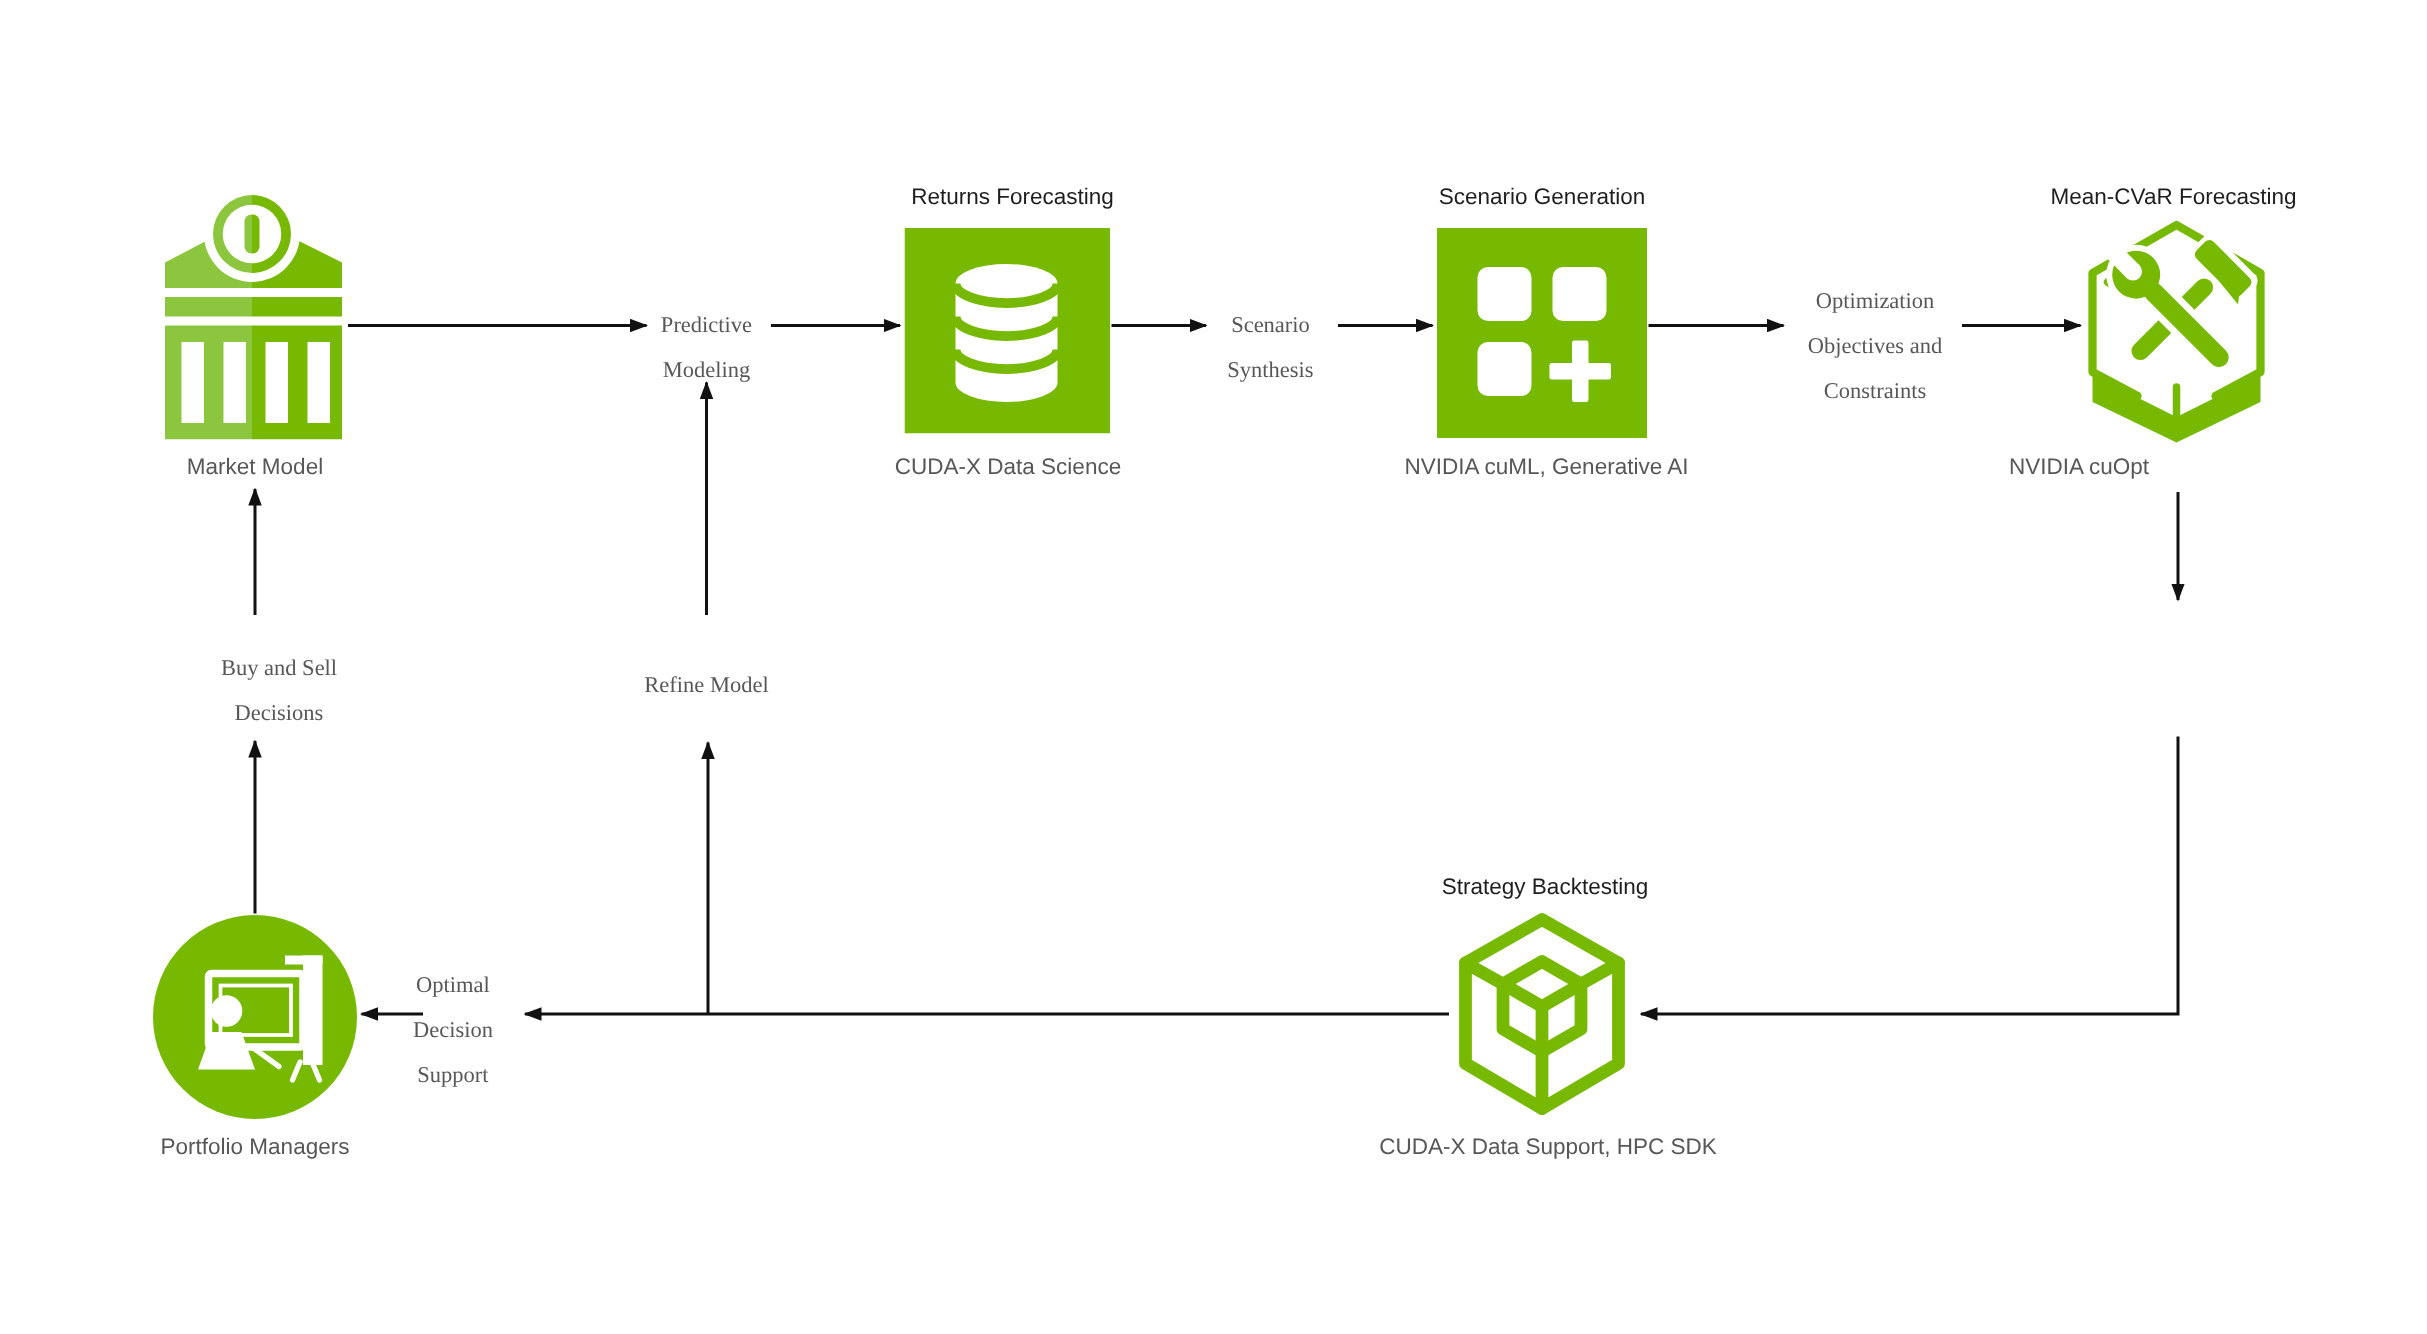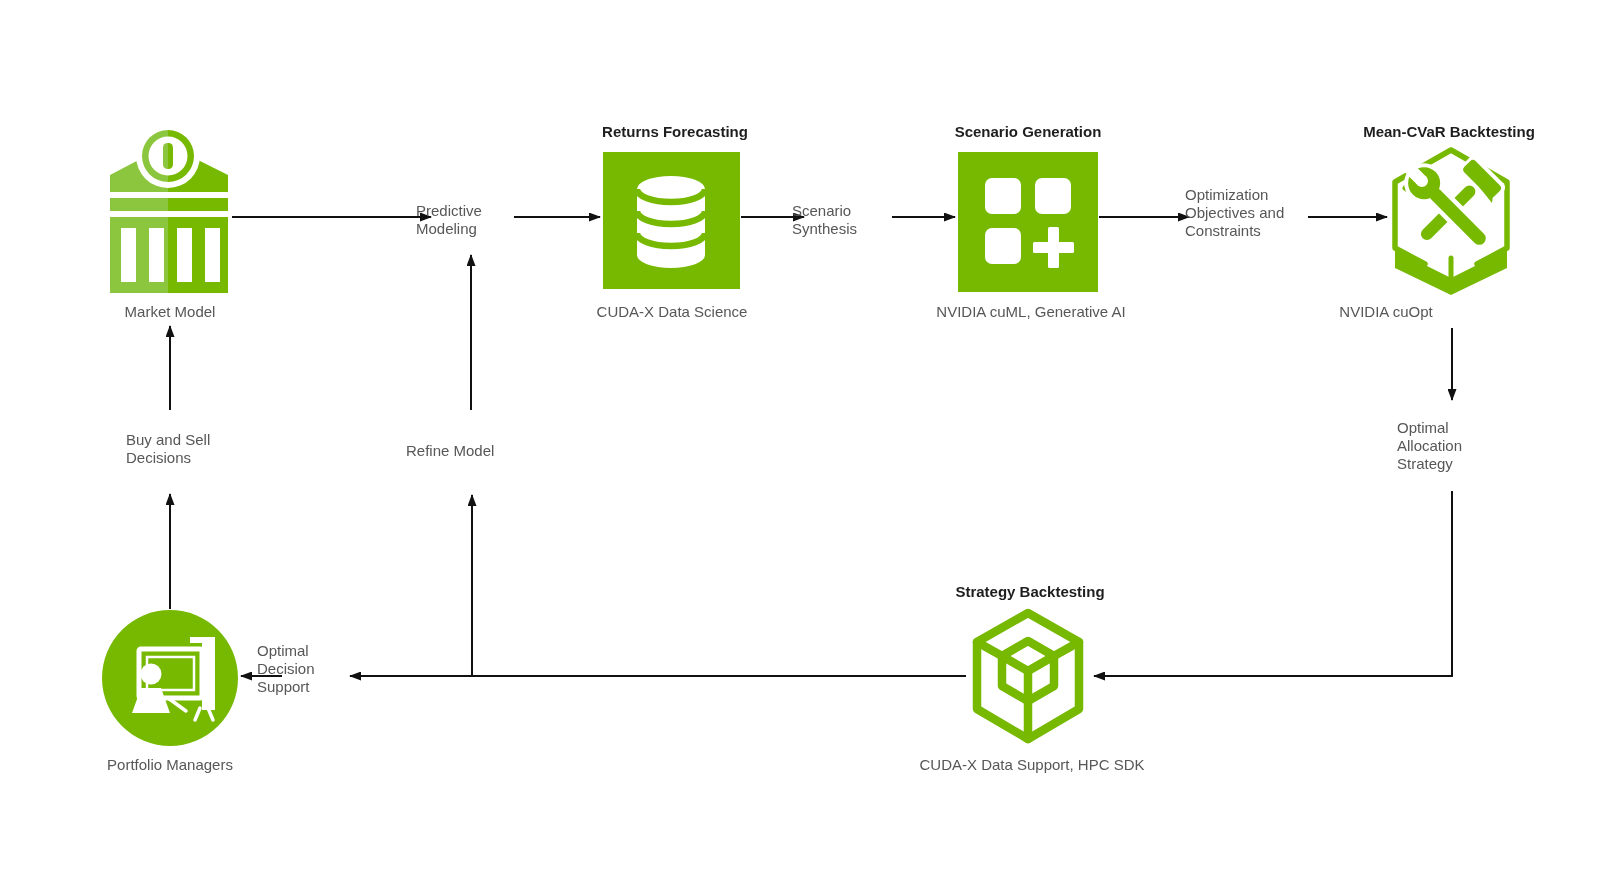--- a/index.html
+++ b/index.html
@@ -11,29 +11,29 @@
     --canvas-bg:#ffffff;
   }
   html,body{margin:0;padding:0;background:#fff;}
   #canvas{
     position:relative;width:1618px;height:889px;background:var(--canvas-bg);
     font-family:"Liberation Sans","DejaVu Sans",sans-serif;overflow:hidden;
   }
   .abs{position:absolute;}
   .node-title{
     position:absolute;transform:translateX(-50%);text-align:right;
-    font-size:15px;font-weight:bold;line-height:20px;color:var(--title-text);white-space:nowrap;
+    font-size:15px;font-weight:normal;line-height:20px;color:var(--title-text);white-space:nowrap;
   }
   .node-label{
     position:absolute;transform:translateX(-50%);text-align:center;
     font-size:15px;line-height:20px;color:var(--label-text);white-space:nowrap;
   }
   .edge-label{
-    position:absolute;transform:translateX(-50%);text-align:left;
-    font-size:15px;line-height:18px;color:var(--label-text);
+    position:absolute;transform:translateX(-50%);text-align:center;
+    font-size:15px;line-height:30px;color:var(--label-text);font-family:Liberation Serif, serif;
   }
   #connectors{position:absolute;left:0;top:0;}
   #connectors path{stroke:var(--arrow);stroke-width:2;fill:none;}
   .fill-green{fill:var(--nvidia-green);}
   .stroke-green{stroke:var(--nvidia-green);fill:none;}
   .fill-white{fill:#ffffff;}
   .stroke-white{stroke:#ffffff;fill:none;}
 </style>
 </head>
 <body>
@@ -97,21 +97,21 @@
   <svg class="abs" style="left:958px;top:152px" width="140" height="140" viewBox="0 0 140 140">
     <rect x="0" y="0" width="140" height="140" class="fill-green"></rect>
     <rect x="27" y="26" width="36" height="36" rx="7" class="fill-white"></rect>
     <rect x="77" y="26" width="36" height="36" rx="7" class="fill-white"></rect>
     <rect x="27" y="76" width="36" height="36" rx="7" class="fill-white"></rect>
     <rect x="75" y="90" width="41" height="11" rx="1.5" class="fill-white"></rect>
     <rect x="90" y="75" width="11" height="41" rx="1.5" class="fill-white"></rect>
   </svg>
   <div class="node-label" style="left:1031px;top:302px">NVIDIA cuML, Generative AI</div>
 
-  <div class="node-title" style="left:1449px;top:122px">Mean-CVaR Backtesting</div>
+  <div class="node-title" style="left:1449px;top:122px">Mean-CVaR Forecasting</div>
   <svg class="abs" style="left:1389px;top:146px" width="126" height="150" viewBox="0 0 126 150">
     <path d="M88,118 L118,102 L118,36 L62,4 L6,36 L6,102 L36,118" class="stroke-green" stroke-width="5.5" stroke-linejoin="round" stroke-linecap="round"></path>
     <path d="M16,42 L29,50 M110,42 L97,50" class="stroke-green" stroke-width="5" stroke-linecap="round"></path>
     <path d="M62,112 L62,132" class="stroke-green" stroke-width="5" stroke-linecap="round"></path>
     <polygon points="6,104 62,132 118,104 118,122 62,149 6,122" class="fill-green"></polygon>
 
     <g transform="translate(62,64) rotate(45)">
       <path d="M0,-28 L0,36" class="stroke-white" stroke-width="20" stroke-linecap="round"></path>
       <rect x="-24" y="-56" width="48" height="24" rx="6" class="fill-white"></rect>
       <path d="M0,-26 L0,34" class="stroke-green" stroke-width="12" stroke-linecap="round"></path>
@@ -150,18 +150,17 @@
     <path d="M66,88 L84,101" class="stroke-white" stroke-width="3.5" stroke-linecap="round"></path>
     <path d="M98,98 L93,110 M106,98 L111,110" class="stroke-white" stroke-width="3.5" stroke-linecap="round"></path>
     <circle cx="49" cy="64" r="10.5" class="fill-white"></circle>
     <polygon points="30,103 68,103 59,78 39,78" class="fill-white"></polygon>
   </svg>
   <div class="node-label" style="left:170px;top:755px">Portfolio Managers</div>
 
   <div class="edge-label" style="left:471px;top:202px;width:110px">Predictive Modeling</div>
   <div class="edge-label" style="left:847px;top:202px;width:110px">Scenario Synthesis</div>
   <div class="edge-label" style="left:1250px;top:186px;width:130px">Optimization Objectives and Constraints</div>
-  <div class="edge-label" style="left:1452px;top:419px;width:110px">Optimal Allocation Strategy</div>
   <div class="edge-label" style="left:302px;top:642px;width:90px">Optimal Decision Support</div>
   <div class="edge-label" style="left:471px;top:442px;width:130px">Refine Model</div>
   <div class="edge-label" style="left:186px;top:431px;width:120px">Buy and Sell Decisions</div>
 
 </div>
 
 </body></html>

